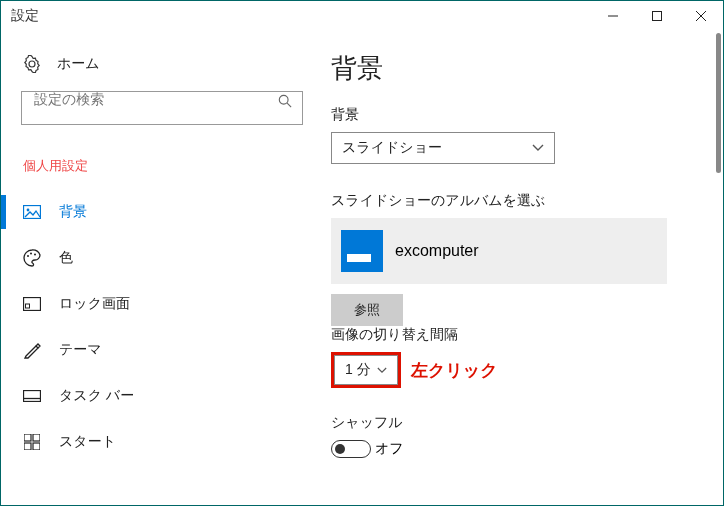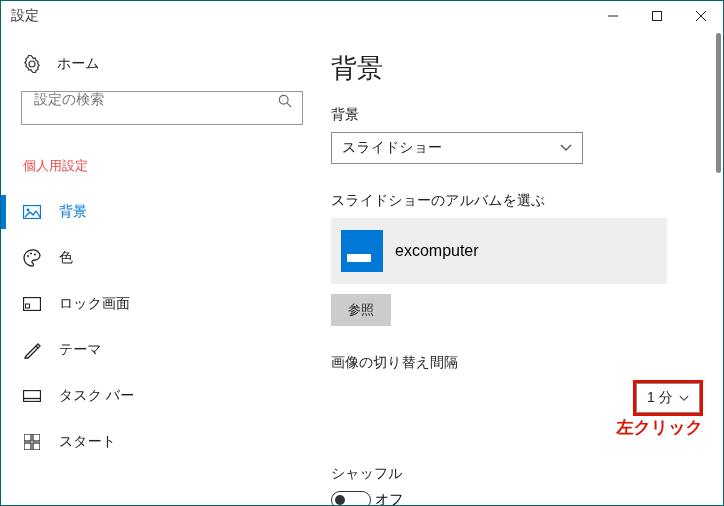--- a/index.html
+++ b/index.html
@@ -20,29 +20,29 @@
   .grouplabel { font-size:13px; color:#ef4444; margin:0 0 14px 2px; }
   .navitem { display:flex; align-items:center; gap:18px; height:46px; font-size:14px; color:#222; padding:0 0 0 2px; cursor:default; position:relative; }
   .navitem.active { color:#0078d7; }
   .navitem .accent { position:absolute; left:-20px; top:6px; bottom:6px; width:5px; background:#0078d7; display:none; }
   .navitem.active .accent { display:block; }
   .nicon { width:18px; height:18px; display:flex; align-items:center; justify-content:center; }
 
   .main { flex:1; padding:20px 20px 0 20px; overflow:hidden; position:relative; }
   .h1 { font-size:26px; font-weight:300; color:#222; margin:0 0 20px 0; }
   .label { font-size:14px; color:#222; margin:0 0 8px 0; }
-  .dropdown { width:252px; height:32px; border:1px solid #888; display:flex; align-items:center; justify-content:space-between; padding:0 10px; font-size:14px; color:#222; margin-bottom:28px; }
+  .dropdown { width:224px; height:32px; border:1px solid #888; display:flex; align-items:center; justify-content:space-between; padding:0 10px; font-size:14px; color:#222; margin-bottom:28px; }
   .dropdown.small { width:64px; height:30px; margin:0; }
   .albumrow { width:336px; background:#eee; display:flex; align-items:center; gap:12px; padding:12px 10px; margin-bottom:10px; }
   .albicon { width:42px; height:42px; background:#0078d7; position:relative; }
   .albicon::after { content:""; position:absolute; left:6px; bottom:10px; width:24px; height:8px; background:#fff; }
-  .browsebtn { width:60px; height:32px; background:#ccc; display:flex; align-items:center; justify-content:center; font-size:13px; color:#222; margin-bottom:28px; }
+  .browsebtn { width:72px; height:32px; background:#ccc; display:flex; align-items:center; justify-content:center; font-size:13px; color:#222; }
   .redbox { border:3px solid #d10; display:inline-block; }
   .callout { color:#d10; font-size:17px; font-weight:bold; margin-left:10px; }
-  .introw { display:flex; align-items:flex-end; margin-bottom:26px;flex-direction:column; }
+  .introw { display:flex; align-items:center; margin-bottom:26px; }
   .toggle { width:40px; height:18px; border:1px solid #333; border-radius:10px; position:relative; }
   .toggle .knob { width:10px; height:10px; border-radius:50%; background:#333; position:absolute; left:3px; top:3px; }
   .togrow { display:flex; align-items:center; gap:4px; font-size:14px; }
   .scrollbar { position:absolute; right:2px; top:2px; width:5px; height:140px; background:#888; border-radius:3px; }
   svg { display:block; }
 </style>
 </head>
 <body>
 
 <div class="outer">

